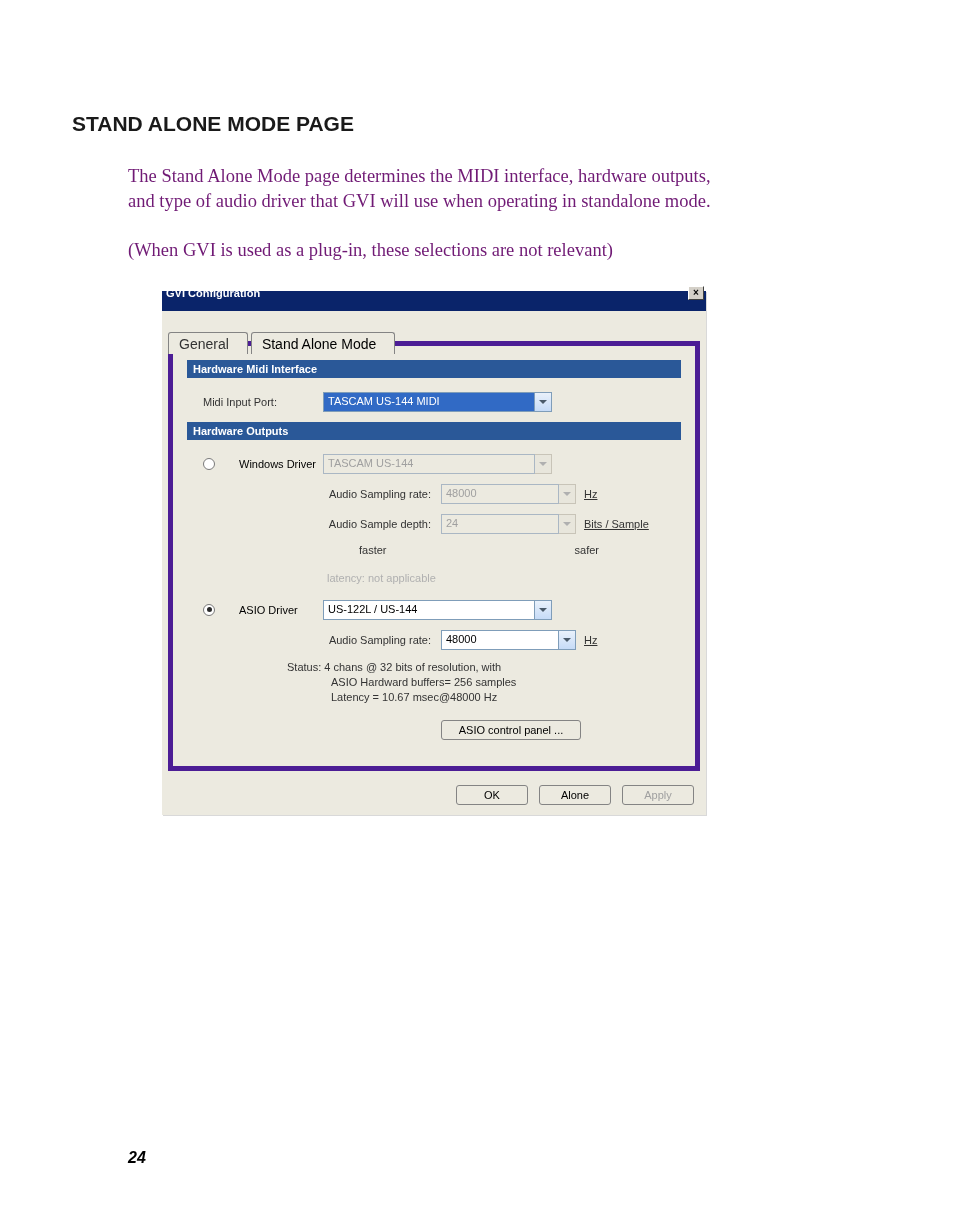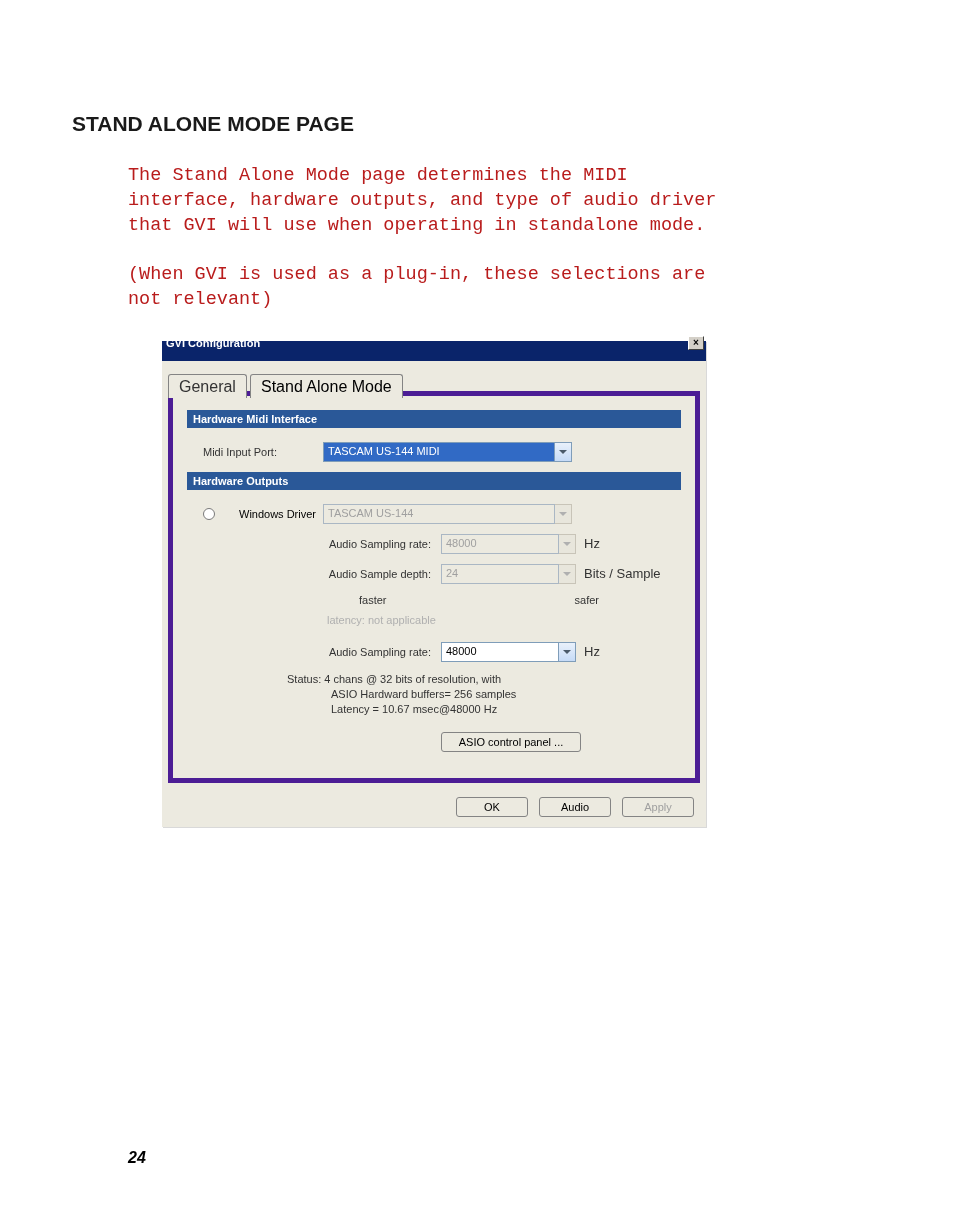--- a/index.html
+++ b/index.html
@@ -14,23 +14,23 @@
       padding: 112px 72px 0 72px;
     }
     .heading {
       font-family: 'Segoe UI', 'Myriad Pro', Arial, sans-serif;
       font-weight: 700;
       font-size: 21px;
       color: #1a1a1a;
       margin-bottom: 28px;
     }
     .body-text {
-      font-family: Liberation Mono, monospace;
+      font-family: Liberation Serif, serif;
       font-size: 18.5px;
-      color: #b91c1c;
+      color: #701a75;
       line-height: 1.35;
       margin-left: 56px;
       max-width: 600px;
     }
     .para1 { margin-bottom: 24px; }
     .para2 { margin-bottom: 28px; }
 
     
     .dialog {
       width: 544px;
@@ -66,27 +66,27 @@
       font-weight: bold;
       line-height: 1;
     }
     .dialog-body {
       background: #eceae0;
       padding: 8px 6px 10px 6px;
     }
     .tabs-row { position: relative; height: 22px; }
     .tab {
       display: inline-block;
-      padding: 3px 10px 2px 10px;
+      padding: 3px 18px 2px 10px;
       border: 1px solid #848484;
       border-bottom: none;
       background: #eceae0;
-      font-size: 16px;
+      font-size: 14px;
       position: relative;
-      top: 5px;
+      top: 13px;
       border-top-left-radius: 3px;
       border-top-right-radius: 3px;
     }
     .tab.inactive {
       color: #333;
     }
     .tab.active {
       background: #eceae0;
       z-index: 2;
     }
@@ -142,21 +142,21 @@
       border-radius: 50%;
       background: #2a2a2a;
       display: block;
     }
     .combo {
       display: flex;
       align-items: stretch;
       height: 20px;
     }
     .combo-input {
-      width: 232px;
+      width: 212px;
       border: 1px solid #7f9db9;
       background: #ffffff;
       padding: 2px 4px;
       font-family: Tahoma, Arial, sans-serif;
       font-size: 11px;
     }
     .combo-input.disabled {
       background: #eceae0;
       color: #a0a0a0;
       border-color: #aab7c4;
@@ -181,22 +181,23 @@
     .arrow-down {
       width: 0; height: 0;
       border-left: 4px solid transparent;
       border-right: 4px solid transparent;
       border-top: 4px solid #4a5a6a;
     }
     .arrow-down.disabled { border-top-color: #b0b0b0; }
     .combo.narrow .combo-input { width: 118px; }
     .unit {
       margin-left: 8px;
-      font-size: 13px;
-      color: #333;
+      font-size: 11px;
+      color: #333;
+      text-decoration: underline;
     }
     .slider-row {
       display: flex;
       align-items: center;
       padding-left: 100px;
       margin-bottom: 2px;
     }
     .slider-label-left {
       width: 60px; text-align: left; font-size: 11px; color: #333;
     }
@@ -232,21 +233,21 @@
       width: 420px;
       font-size: 11px;
       color: #333;
     }
     .faster-safer span:first-child { flex: 0 0 auto; }
     .faster-safer span:last-child { margin-left: auto; padding-right: 8px; }
     .latency-na {
       padding-left: 140px;
       font-size: 11px;
       color: #b0b0b0;
-      margin-top: 8px;
+      margin-top: 16px;
       margin-bottom: 16px;
     }
     .status-block {
       padding-left: 100px;
       font-size: 11px;
       color: #333;
       line-height: 1.35;
       margin-bottom: 16px;
     }
     .status-block .l2, .status-block .l3 { padding-left: 44px; }
@@ -356,20 +357,32 @@
           </div>
           <span class="unit">Bits / Sample</span>
         </div>
 
         <div class="faster-safer">
           <span>faster</span>
           <span>safer</span>
         </div>
         <div class="latency-na">latency: not applicable</div>
 
+        <div class="row">
+          <div class="radio-wrap" style="width:120px;">
+            <div class="radio selected"></div>
+            <span>ASIO Driver</span>
+          </div>
+          <div class="combo">
+            <div class="combo-input">US-122L / US-144</div>
+            <div class="combo-btn">
+              <div class="arrow-down"></div>
+            </div>
+          </div>
+        </div>
 
         <div class="row" style="margin-top:8px;">
           <span class="label-right" style="width:238px;">Audio Sampling rate:</span>
           <div class="combo narrow">
             <div class="combo-input">48000</div>
             <div class="combo-btn">
               <div class="arrow-down"></div>
             </div>
           </div>
           <span class="unit">Hz</span>
@@ -382,21 +395,21 @@
         </div>
 
         <div class="asio-panel-btn-row">
           <div class="btn" style="min-width:140px;">ASIO control panel ...</div>
         </div>
 
       </div>
 
       <div class="footer-btns">
         <div class="btn">OK</div>
-        <div class="btn">Audio</div>
+        <div class="btn">Alone</div>
         <div class="btn disabled">Apply</div>
       </div>
 
     </div>
   </div>
 </div>
 
 <div class="pagenum">24</div>
 
 </body></html>

